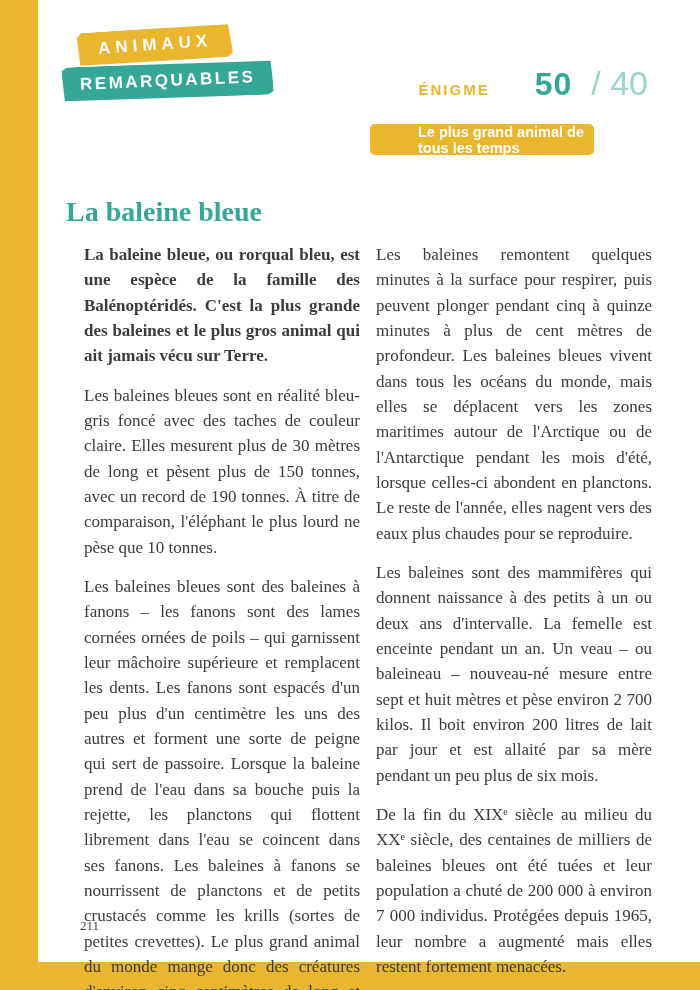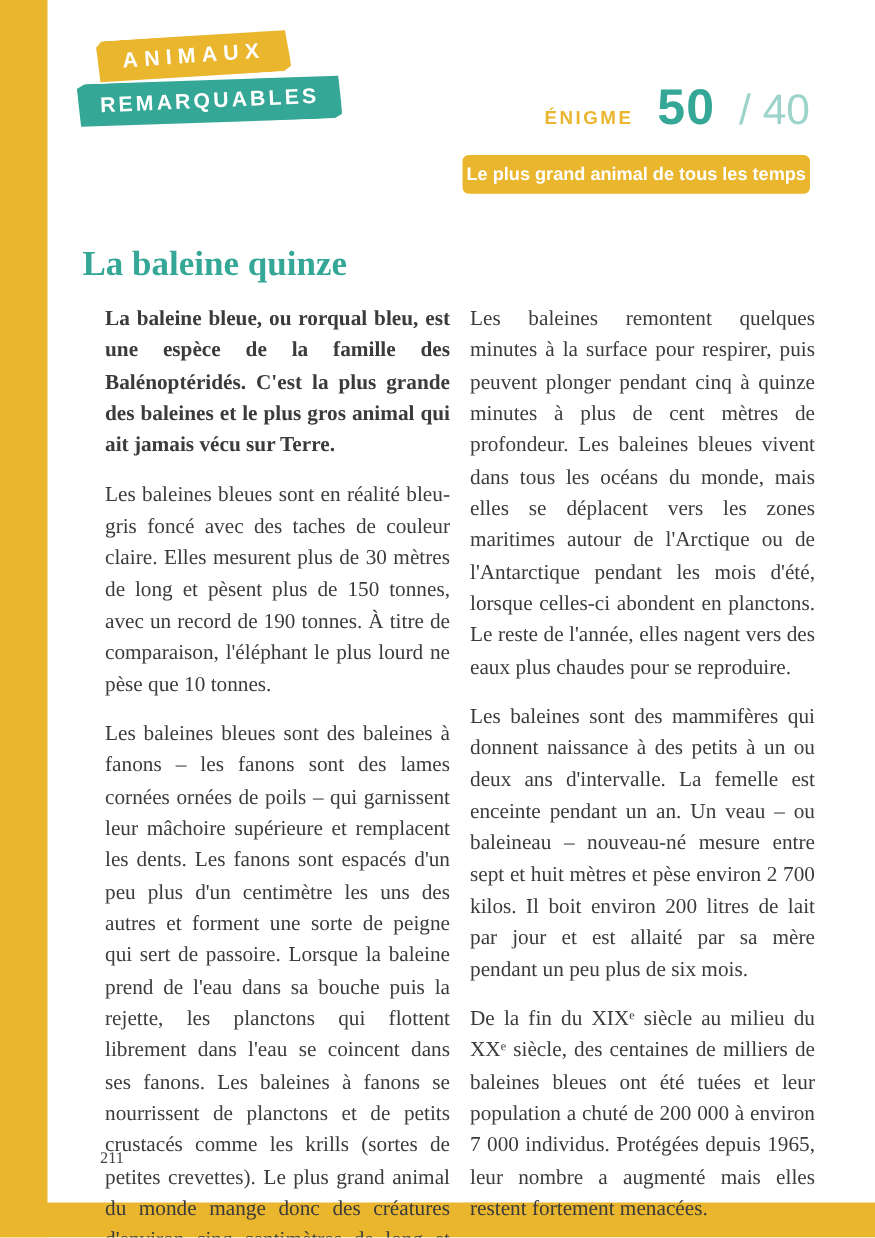--- a/index.html
+++ b/index.html
@@ -53,33 +53,33 @@
     position:absolute;right:52px;top:64px;
     display:flex;align-items:baseline;gap:19px;
     font-family:"Liberation Sans", sans-serif;
   }
   .enigme-label{
     color:var(--yellow);
     font-weight:bold;font-size:15px;letter-spacing:2px;
   }
   .enigme-number{
     color:var(--teal);
-    font-weight:bold;font-size:40px;letter-spacing:1px;
+    font-weight:bold;font-size:32px;letter-spacing:1px;margin-left:26px;
   }
   .enigme-total{
     color:var(--teal-light);
     font-weight:normal;font-size:34px;
   }
   .banner{
-    position:absolute;left:370px;top:124px;width:278px;height:31px;
+    position:absolute;left:370px;top:124px;width:224px;height:31px;
     background:var(--yellow);
     border-radius:5px;
     display:flex;align-items:center;justify-content:center;
     font-family:"Liberation Sans", sans-serif;
-    font-weight:bold;font-size:14.5px;color:#fff;
+    font-weight:bold;font-size:14.5px;color:#fff;padding-left:48px;
   }
   .article-title{
     position:absolute;left:66px;top:196px;
     color:var(--teal);
     font-family:"Liberation Serif", serif;
     font-weight:bold;font-size:28px;
   }
   .columns{
     position:absolute;left:84px;top:242px;width:568px;
     display:flex;gap:16px;
@@ -108,21 +108,21 @@
 <div class="ribbon ribbon-remarquables">REMARQUABLES</div>
 
 <div class="enigme">
   <span class="enigme-label">ÉNIGME</span>
   <span class="enigme-number">50</span>
   <span class="enigme-total">/ 40</span>
 </div>
 
 <div class="banner">Le plus grand animal de tous les temps</div>
 
-<h1 class="article-title">La baleine quinze</h1>
+<h1 class="article-title">La baleine bleue</h1>
 
 <div class="columns">
   <div class="col">
     <p class="intro">La baleine bleue, ou rorqual bleu, est une espèce de la famille des Balénoptéridés. C'est la plus grande des baleines et le plus gros animal qui ait jamais vécu sur Terre.</p>
     <p>Les baleines bleues sont en réalité bleu-gris foncé avec des taches de couleur claire. Elles mesurent plus de 30 mètres de long et pèsent plus de 150 tonnes, avec un record de 190 tonnes. À titre de comparaison, l'éléphant le plus lourd ne pèse que 10 tonnes.</p>
     <p>Les baleines bleues sont des baleines à fanons – les fanons sont des lames cornées ornées de poils – qui garnissent leur mâchoire supérieure et remplacent les dents. Les fanons sont espacés d'un peu plus d'un centimètre les uns des autres et forment une sorte de peigne qui sert de passoire. Lorsque la baleine prend de l'eau dans sa bouche puis la rejette, les planctons qui flottent librement dans l'eau se coincent dans ses fanons. Les baleines à fanons se nourrissent de planctons et de petits crustacés comme les krills (sortes de petites crevettes). Le plus grand animal du monde mange donc des créatures d'environ cinq centimètres de long et pesant quelques grammes !</p>
   </div>
   <div class="col">
     <p>Les baleines remontent quelques minutes à la surface pour respirer, puis peuvent plonger pendant cinq à quinze minutes à plus de cent mètres de profondeur. Les baleines bleues vivent dans tous les océans du monde, mais elles se déplacent vers les zones maritimes autour de l'Arctique ou de l'Antarctique pendant les mois d'été, lorsque celles-ci abondent en planctons. Le reste de l'année, elles nagent vers des eaux plus chaudes pour se reproduire.</p>
     <p>Les baleines sont des mammifères qui donnent naissance à des petits à un ou deux ans d'intervalle. La femelle est enceinte pendant un an. Un veau – ou baleineau – nouveau-né mesure entre sept et huit mètres et pèse environ 2 700 kilos. Il boit environ 200 litres de lait par jour et est allaité par sa mère pendant un peu plus de six mois.</p>

